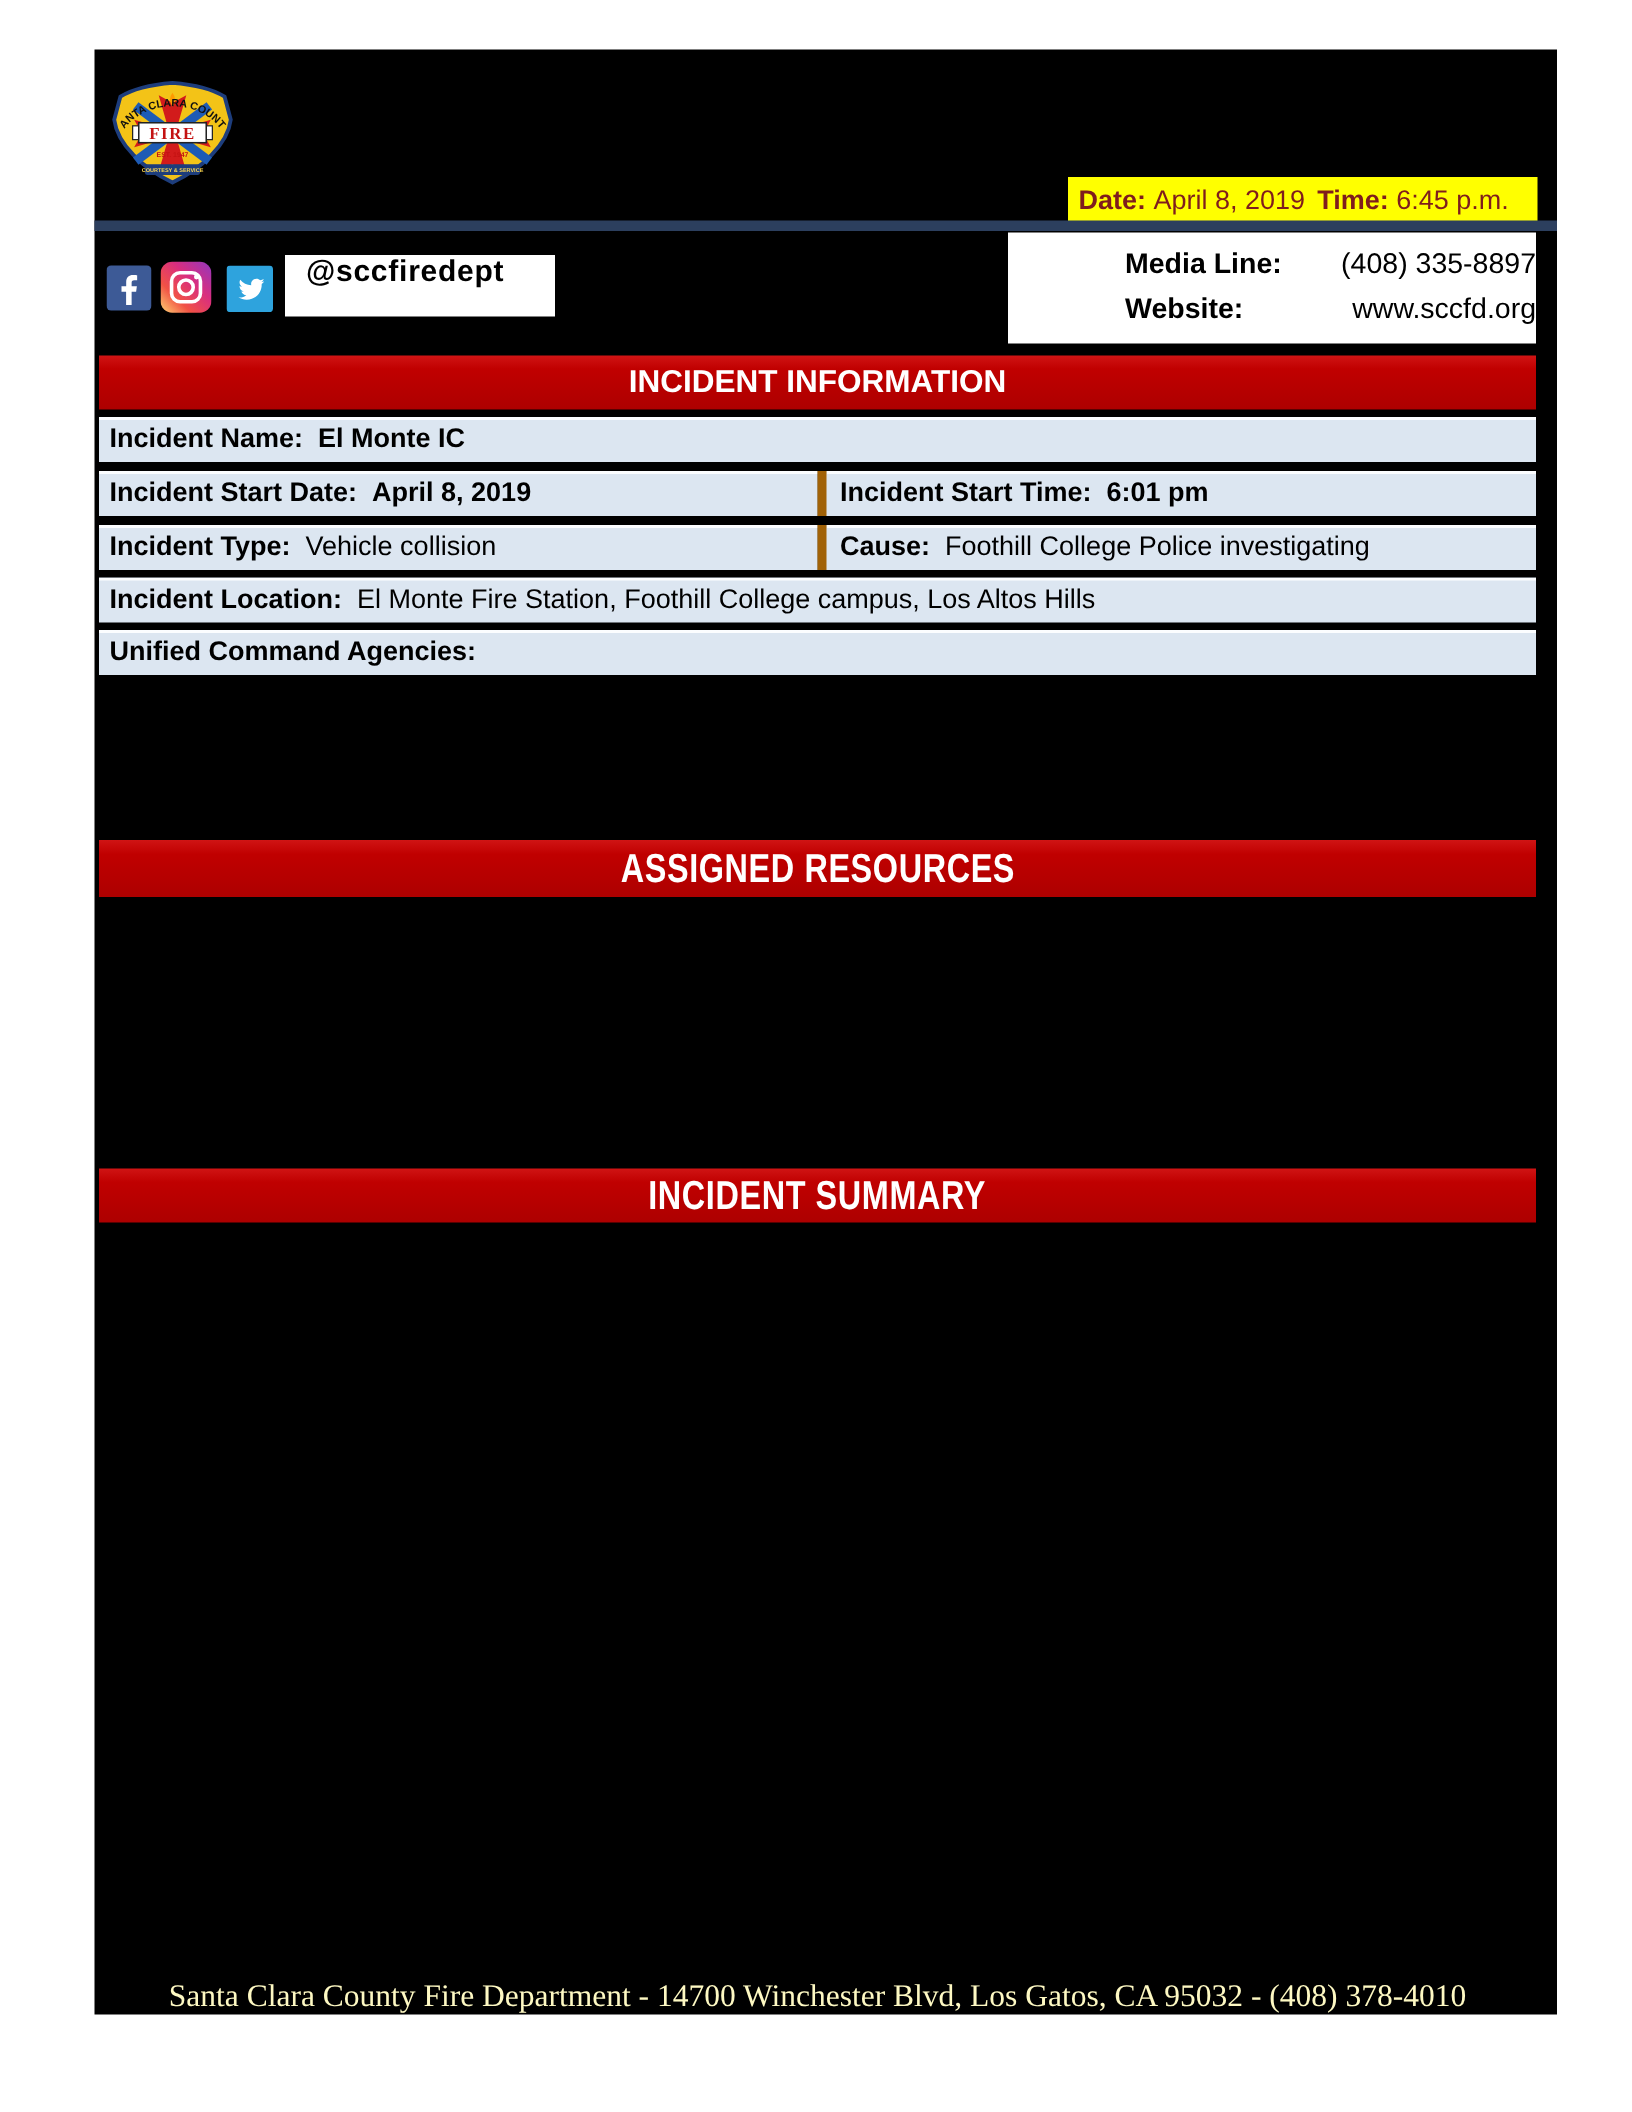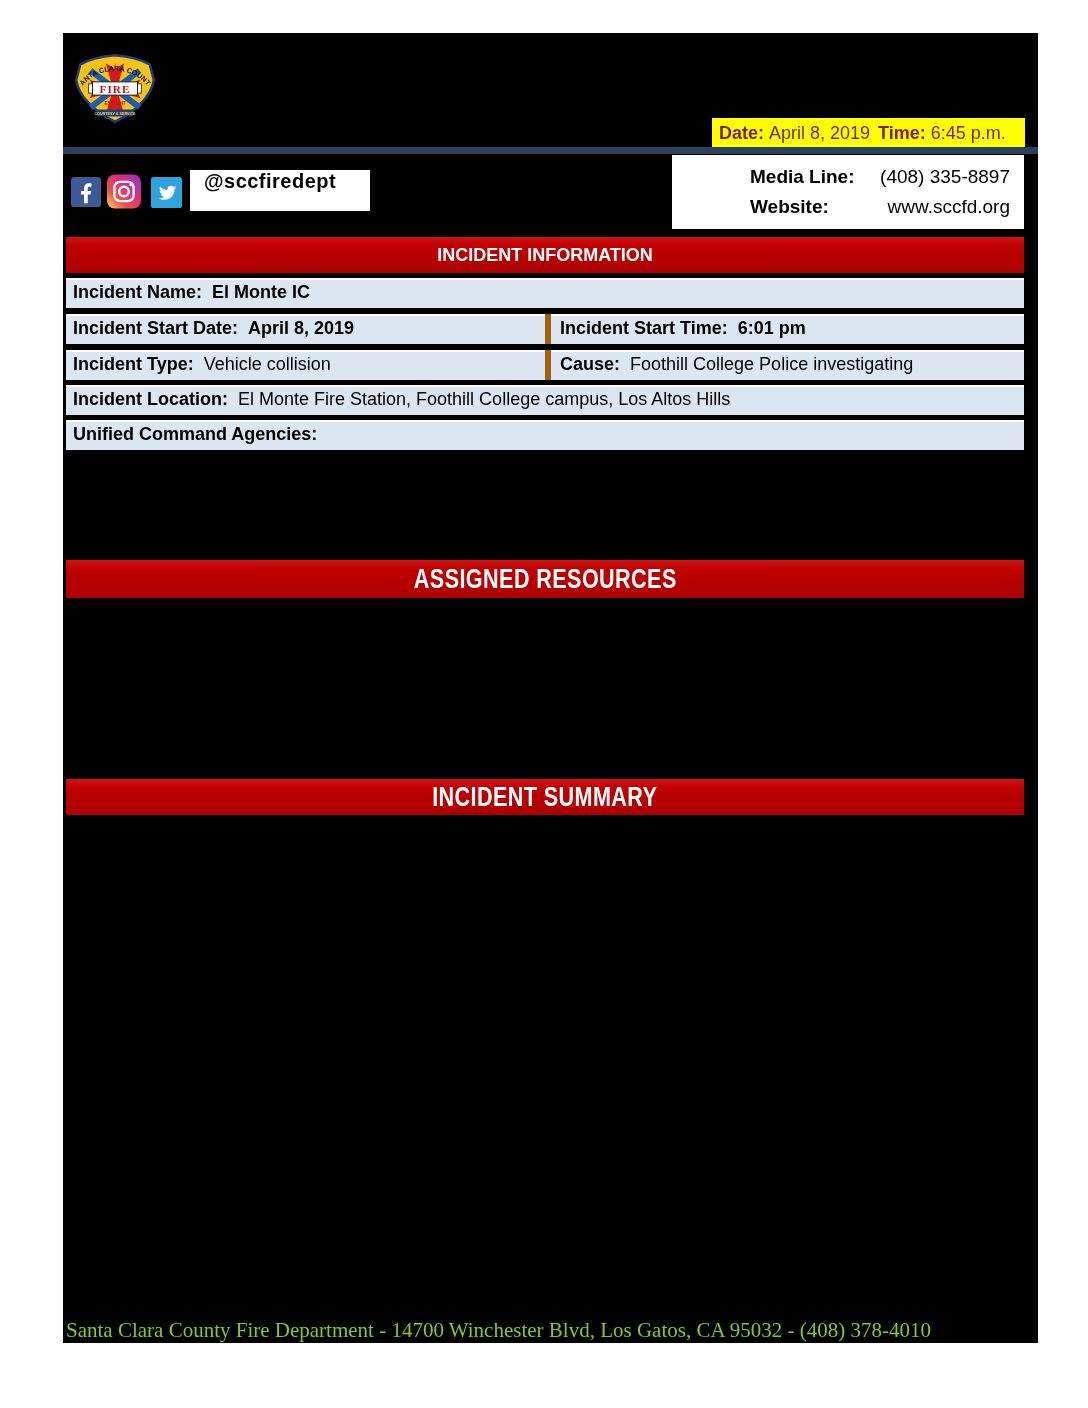--- a/index.html
+++ b/index.html
@@ -17,54 +17,54 @@
   .datebar .gap { width:8px; }
   .b { font-weight:bold; }
   .sp { margin-left:5px; }
 
   
   .navline { position:absolute; left:0; top:114px; width:975px; height:7px; background:#2c3f5e; }
 
   
   .mediabox { position:absolute; left:609px; top:122px; width:352px; height:74px; background:#ffffff;
               padding-top:7px; font-size:19px; color:#000; }
-  .mrow { display:flex; justify-content:space-between; padding-left:78px; padding-right:14px; line-height:30px; }
+  .mrow { display:flex; justify-content:space-between; padding-left:78px; line-height:30px; }
 
   
   .sicon { position:absolute; width:32px; height:32px; }
   .sicon svg { width:100%; height:100%; display:block; }
   .fb { left:8px;  top:143px; width:30px; }
   .ig { left:44px; top:141px; width:34px; height:35px; }
   .tw { left:88px; top:144px; width:31px; height:31px; }
 
   .handlebox { position:absolute; left:127px; top:137px; width:180px; height:41px; background:#ffffff;
                display:flex; align-items:flex-start; padding-left:14px;
                font-size:20px; font-weight:bold; color:#000; letter-spacing:.5px; }
 
   
   .secbar { position:absolute; left:3px; width:958px;
             background:linear-gradient(180deg,#d01414 0%, #c00000 25%, #ad0000 100%);
             color:#ffffff; display:flex; align-items:center; justify-content:center; }
-  .bar1 { top:204px; height:36px; font-size:18px; font-weight:bold; }
+  .bar1 { top:204px; height:36px; font-size:21px; font-weight:bold; }
   .bar2 { top:527px; height:38px; }
   .bar3 { top:746px; height:36px; }
   .cond { display:inline-block; transform:scaleX(.8); transform-origin:center;
           font-size:27px; font-weight:bold; letter-spacing:.5px; }
 
   
   .trow { position:absolute; left:3px; width:958px; height:30px; display:flex; }
   .cell { background:#dce6f1; box-shadow:inset 0 2px 0 #fbfdff; height:30px; line-height:29px;
           font-size:18px; color:#000; padding-left:7px; white-space:nowrap; overflow:hidden; }
   .cell.full { width:100%; }
   .cell.left { width:479px; }
   .cell.right { flex:1; border-left:6px solid #a16207; padding-left:9px; }
 
   
-  .footer { position:absolute; left:3px; top:1285px; width:958px; 
-            font-family:"Liberation Serif", serif; font-size:21px; color:#84cc16; }
+  .footer { position:absolute; left:3px; top:1285px; width:958px; text-align:center;
+            font-family:"Liberation Serif", serif; font-size:21px; color:#fef9c3; }
 </style>
 </head>
 <body>
 
 <div class="page">
   <div class="panel">
 
     <svg class="logo" viewBox="0 0 90 70" aria-hidden="true">
       <path d="M45 2 C33 3 19 6 11 11 L7 26 C9 42 26 58 45 67 C64 58 81 42 83 26 L79 11 C71 6 57 3 45 2 Z" fill="#f3c317" stroke="#1d3d7c" stroke-width="2.5"></path>
       <g stroke="#1d5bb5" stroke-width="6">

